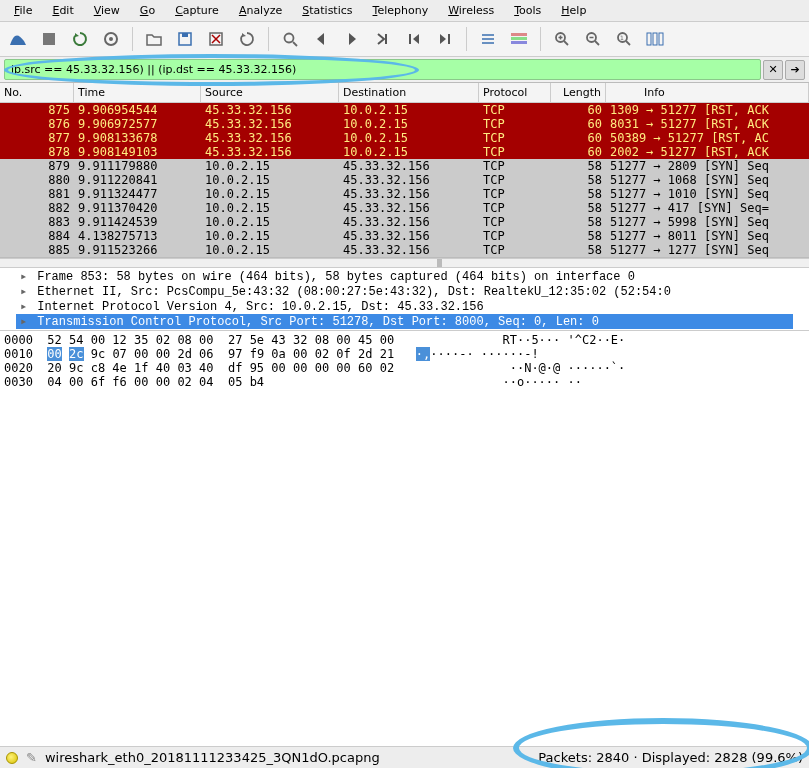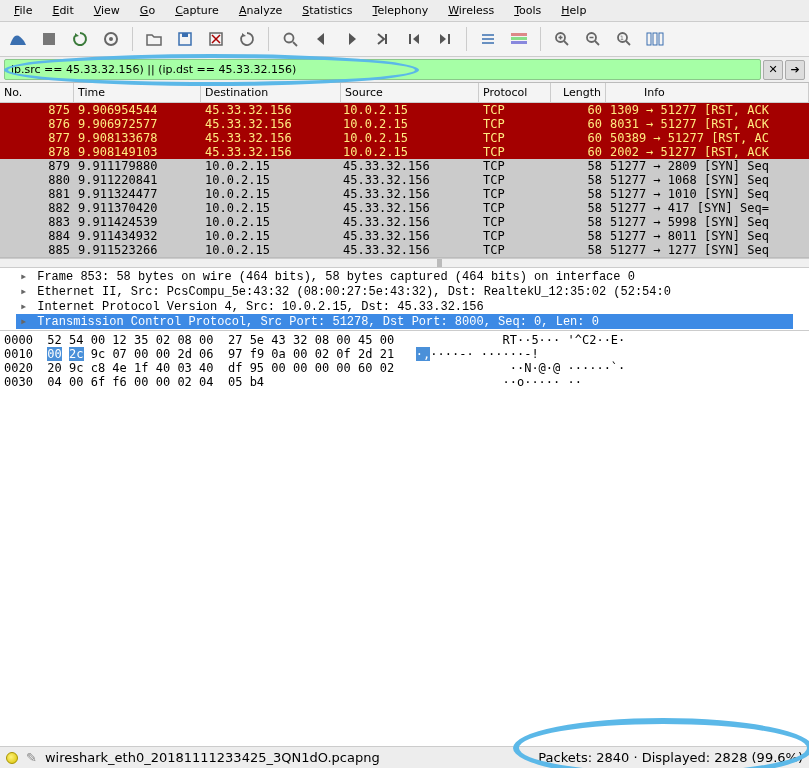--- a/index.html
+++ b/index.html
@@ -331,22 +331,22 @@
   <input class="filter-input" value="ip.src == 45.33.32.156) || (ip.dst == 45.33.32.156)" style="">
   <div class="filter-btn">✕</div>
   <div class="filter-btn">➔</div>
   <div class="circle1"></div>
 </div>
 
 <div class="packet-list">
   <div class="pl-header">
     <div class="col col-no">No.</div>
     <div class="col col-time">Time</div>
+    <div class="col col-src">Source</div>
     <div class="col col-dst">Destination</div>
-    <div class="col col-src">Source</div>
     <div class="col col-proto">Protocol</div>
     <div class="col col-len">Length</div>
     <div class="col col-info">Info</div>
   </div>
   <div class="pl-body" id="pl-body">
       <div class="pl-row red">
         <div class="cell no">875</div>
         <div class="cell time">9.906954544</div>
         <div class="cell src">45.33.32.156</div>
         <div class="cell dst">10.0.2.15</div>
@@ -421,21 +421,21 @@
         <div class="cell no">883</div>
         <div class="cell time">9.911424539</div>
         <div class="cell src">10.0.2.15</div>
         <div class="cell dst">45.33.32.156</div>
         <div class="cell proto">TCP</div>
         <div class="cell len">58</div>
         <div class="cell info">51277 → 5998 [SYN] Seq</div>
       </div>
       <div class="pl-row gray">
         <div class="cell no">884</div>
-        <div class="cell time">9.911434932</div>
+        <div class="cell time">4.138275713</div>
         <div class="cell src">10.0.2.15</div>
         <div class="cell dst">45.33.32.156</div>
         <div class="cell proto">TCP</div>
         <div class="cell len">58</div>
         <div class="cell info">51277 → 8011 [SYN] Seq</div>
       </div>
       <div class="pl-row gray">
         <div class="cell no">885</div>
         <div class="cell time">9.911523266</div>
         <div class="cell src">10.0.2.15</div>

